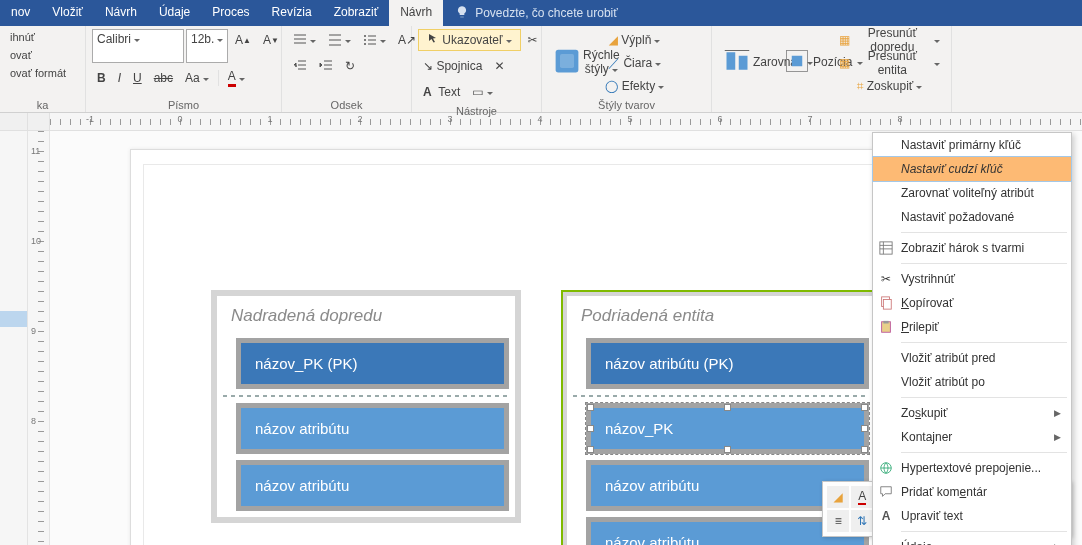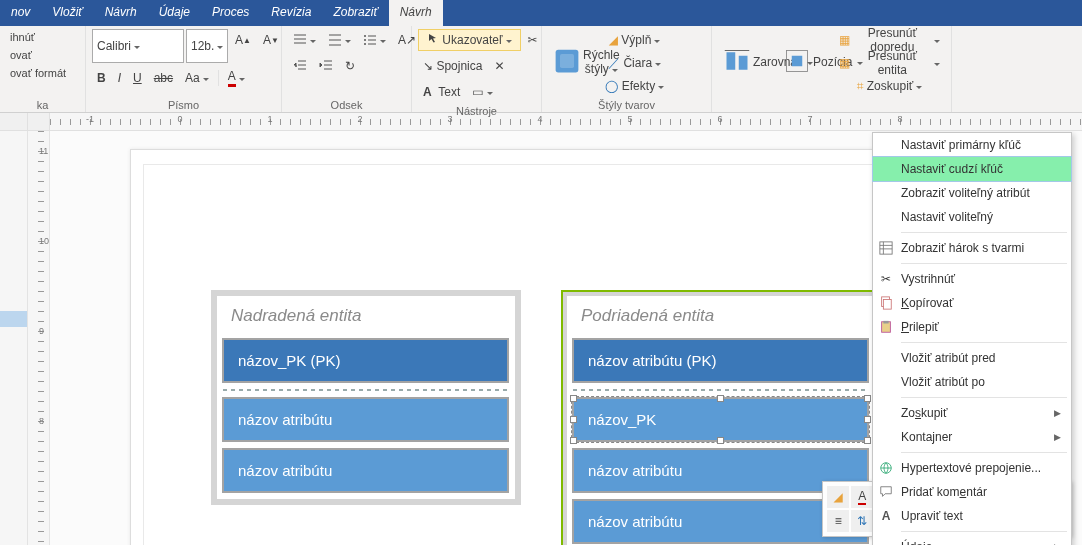--- a/index.html
+++ b/index.html
@@ -11,34 +11,34 @@
     --sel-green: #7fba00;
     --menu-hover: #cde6f7;
     --menu-bg: #ffffff;
     --menu-border: #c6c6c6;
   }
   * { box-sizing: border-box; font-family: "Segoe UI", Arial, sans-serif; }
   html, body { margin:0; padding:0; width:1082px; height:545px; overflow:hidden; background:#fff; }
 
   
   .tabbar { display:flex; align-items:stretch; height:26px; background:var(--blue); color:#fff; font-size:12px; }
-  .tab { padding:5px 11px 4px 11px; cursor:pointer;font-style:italic; }
+  .tab { padding:5px 11px 4px 11px; cursor:pointer; }
   .tab.active { background:var(--ribbon-bg); color:#444; }
   .tell-me { display:flex; align-items:center; gap:6px; padding:0 12px; color:#d6e1f0; font-size:12px; }
   .tell-me svg { width:14px; height:14px; fill:#d6e1f0; }
 
   
   .ribbon { display:flex; height:87px; background:var(--ribbon-bg); border-bottom:1px solid #d0d0d0; font-size:11px; color:#444; }
   .rgroup { display:flex; flex-direction:column; justify-content:space-between; padding:3px 6px 1px; border-right:1px solid #e1e1e1; }
   .rgroup .body { display:flex; align-items:flex-start; gap:4px; flex:1; }
   .rgroup .label { text-align:center; color:#666; font-size:11px; padding-top:2px; }
   .btn, .ddl { display:inline-flex; align-items:center; justify-content:center; border:1px solid transparent; background:transparent; padding:2px 4px; height:22px; font-size:12px; color:#444; }
   .stack { display:flex; flex-direction:column; gap:1px; }
   .row { display:flex; gap:2px; }
-  .dd { border:1px solid #ababab; background:#fff; height:22px; display:inline-flex; align-items:center; padding:16px 4px; font-size:12px; }
+  .dd { border:1px solid #ababab; background:#fff; height:22px; display:inline-flex; align-items:flex-end; padding:16px 4px; font-size:12px; }
   .vsep { width:1px; background:#e1e1e1; margin:3px 2px; }
   .caret::after { content:""; display:inline-block; margin-left:3px; border:3px solid transparent; border-top-color:#666; transform:translateY(2px); }
   .large-btn { display:flex; flex-direction:row; align-items:center; justify-content:space-between; width:48px; height:66px; gap:2px; }
   .large-btn svg { width:28px; height:28px; }
   .pointer-btn { background:#fff3cf; border:1px solid #f0cf66; padding:2px 8px; height:22px; }
 
   
   .leftstrip { display:flex; flex-direction:column; gap:2px; padding-right:4px; }
   .leftstrip .sm { font-size:11px; color:#444; padding:2px 4px; }
 
@@ -51,45 +51,45 @@
   .h-ruler .num { position:absolute; top:1px; transform:translateX(-50%); }
 
   
   .workspace { display:flex; height:calc(545px - 26px - 87px - 18px); }
   .panel-left { width:28px; background:#f6f6f6; border-right:1px solid #e3e3e3; display:flex; flex-direction:column; }
   .panel-left .sel { margin-top:180px; width:100%; height:16px; background:#bcd6ee; }
   .v-ruler { width:22px; background:#f6f6f6; border-right:1px solid #e3e3e3; position:relative; font-size:9px; color:#777;
     background-image: repeating-linear-gradient(to bottom, #999 0, #999 1px, transparent 1px, transparent 10px);
     background-position: 10px 0; background-size:6px 10px; background-repeat:repeat-y;
   }
-  .v-ruler .num { position:absolute; left:11px; transform:translateY(-50%); }
+  .v-ruler .num { position:absolute; left:3px; transform:translateY(-50%); }
 
   .canvas { flex:1; position:relative; background:#fbfbfb; overflow:hidden; }
   .page { position:absolute; left:80px; top:18px; width:820px; height:520px; background:#fff; border:1px solid #ddd; box-shadow:0 0 4px rgba(0,0,0,.08);}
   .page-inner { position:absolute; left:12px; top:14px; right:12px; bottom:12px; border:1px solid #e9e9e9; }
 
   .entity { position:absolute; width:310px; background:#fff; border:6px solid #d5d5d5; }
   .entity.selected { outline:2px solid var(--sel-green); outline-offset:-2px; border-color:#d5d5d5; }
   .entity .title { padding:10px 14px 6px; font-style:italic; font-size:17px; color:#8a8a8a; }
-  .attr { margin:6px 6px 0 5px; padding:12px 14px; font-size:15px; color:#fff; background:var(--light-blue); border:2px solid #a3a3a3; }
+  .attr { margin:6px 6px 0 19px; padding:12px 14px; font-size:15px; color:#fff; background:var(--light-blue); border:5px solid #a3a3a3; }
   .attr.pk { background:#3b78b8; }
   .hr { height:2px; margin:6px 6px 0 6px; background:repeating-linear-gradient(to right,#9aa 0,#9aa 4px,transparent 4px,transparent 8px); }
   .entity .spacer { height:6px; }
 
   
   .attr.sel { outline:1px dashed #888; position:relative; }
   .handle { position:absolute; width:7px; height:7px; background:#fff; border:1px solid #888; }
   .h-nw{top:-4px;left:-4px}.h-n{top:-4px;left:calc(50% - 4px)}.h-ne{top:-4px;right:-4px}
   .h-w{top:calc(50% - 4px);left:-4px}.h-e{top:calc(50% - 4px);right:-4px}
   .h-sw{bottom:-4px;left:-4px}.h-s{bottom:-4px;left:calc(50% - 4px)}.h-se{bottom:-4px;right:-4px}
 
   
   .context-menu { position:absolute; top:1px; right:10px; width:200px; background:var(--menu-bg); border:1px solid var(--menu-border); box-shadow:2px 2px 6px rgba(0,0,0,.2); font-size:12px; color:#333; z-index:50; }
   .context-menu .mi { display:flex; align-items:center; height:24px; padding:0 10px 0 28px; position:relative; }
-  .context-menu .mi.hover { background:#86efac; outline:1px solid #a3c8e8; }
+  .context-menu .mi.hover { background:#fdba74; outline:1px solid #a3c8e8;font-style:italic; }
   .context-menu .sep { height:1px; background:#e3e3e3; margin:3px 4px 3px 28px; }
   .context-menu .mi .arrow { margin-left:auto; font-size:9px; color:#666; }
   .context-menu .mi .ico { position:absolute; left:5px; width:16px; height:16px; display:flex; align-items:center; justify-content:center; }
   .context-menu .mi .ico svg { width:14px; height:14px; }
   .u { text-decoration:underline; }
 
   
   .mini-tb { position:absolute; right:10px; bottom:8px; background:#fefefe; border:1px solid var(--menu-border); box-shadow:1px 1px 4px rgba(0,0,0,.18); z-index:49; padding:3px 4px; }
   .mini-tb .mrow { display:flex; align-items:center; gap:2px; height:24px; }
   .mini-tb .mbtn { width:22px; height:22px; display:flex; align-items:center; justify-content:center; font-size:12px; color:#444; border:1px solid transparent; }
@@ -101,20 +101,28 @@
 
 <div class="tabbar">
   <div class="tab">nov</div>
   <div class="tab">Vložiť</div>
   <div class="tab">Návrh</div>
   <div class="tab">Údaje</div>
   <div class="tab">Proces</div>
   <div class="tab">Revízia</div>
   <div class="tab">Zobraziť</div>
   <div class="tab active">Návrh</div>
+  <div class="tell-me">
+    <span>
+      <svg viewBox="0 0 24 24">
+          <path d="M9 21h6v-1H9v1zm3-19a7 7 0 0 0-4 12.7V17h8v-2.3A7 7 0 0 0 12 2z"></path>
+        </svg>
+    </span>
+    <span>Povedzte, čo chcete urobiť</span>
+  </div>
 </div>
 
 <div class="ribbon">
 
   <div class="rgroup" style="width:86px">
     <div class="body">
       <div class="leftstrip">
         <div class="sm">ihnúť</div>
         <div class="sm">ovať</div>
         <div class="sm">ovať formát</div>
@@ -313,21 +321,21 @@
     <span class="num" style="top:110px">10</span>
     <span class="num" style="top:200px">9</span>
     <span class="num" style="top:290px">8</span>
   </div>
 
   <div class="canvas">
     <div class="page">
       <div class="page-inner"></div>
 
       <div class="entity" style="left:80px; top:140px;">
-        <div class="title">Nadradená entita</div>
+        <div class="title">Nadradená dopredu</div>
         <div class="attr pk">názov_PK (PK)</div>
         <div class="hr"></div>
         <div class="attr">názov atribútu</div>
         <div class="attr">názov atribútu</div>
         <div class="spacer"></div>
       </div>
 
       <div class="entity selected" style="left:430px; top:140px; width:320px">
         <div class="title">Podriadená entita</div>
         <div class="attr pk">názov atribútu (PK)</div>
@@ -350,24 +358,24 @@
     </div>
 
     <div class="context-menu">
       <div class="mi">
           <span>Nastaviť primárny kľúč</span>
         </div>
       <div class="mi hover">
           <span>Nastaviť cudzí kľúč</span>
         </div>
       <div class="mi">
-          <span>Zobraziť voliteľný atribút</span>
-        </div>
-      <div class="mi">
-          <span>Nastaviť voliteľný</span>
+          <span>Zarovnať voliteľný atribút</span>
+        </div>
+      <div class="mi">
+          <span>Nastaviť požadované</span>
         </div>
       <div class="sep"></div>
       <div class="mi">
         <span class="ico">
             <svg viewBox="0 0 16 16">
               <rect x="1" y="1" width="14" height="14" fill="none" stroke="#777"></rect>
               <path d="M1 5h14M1 9h14M5 1v14" stroke="#777"></path>
             </svg>
           </span>
         <span>Zobraziť hárok s tvarmi</span>

